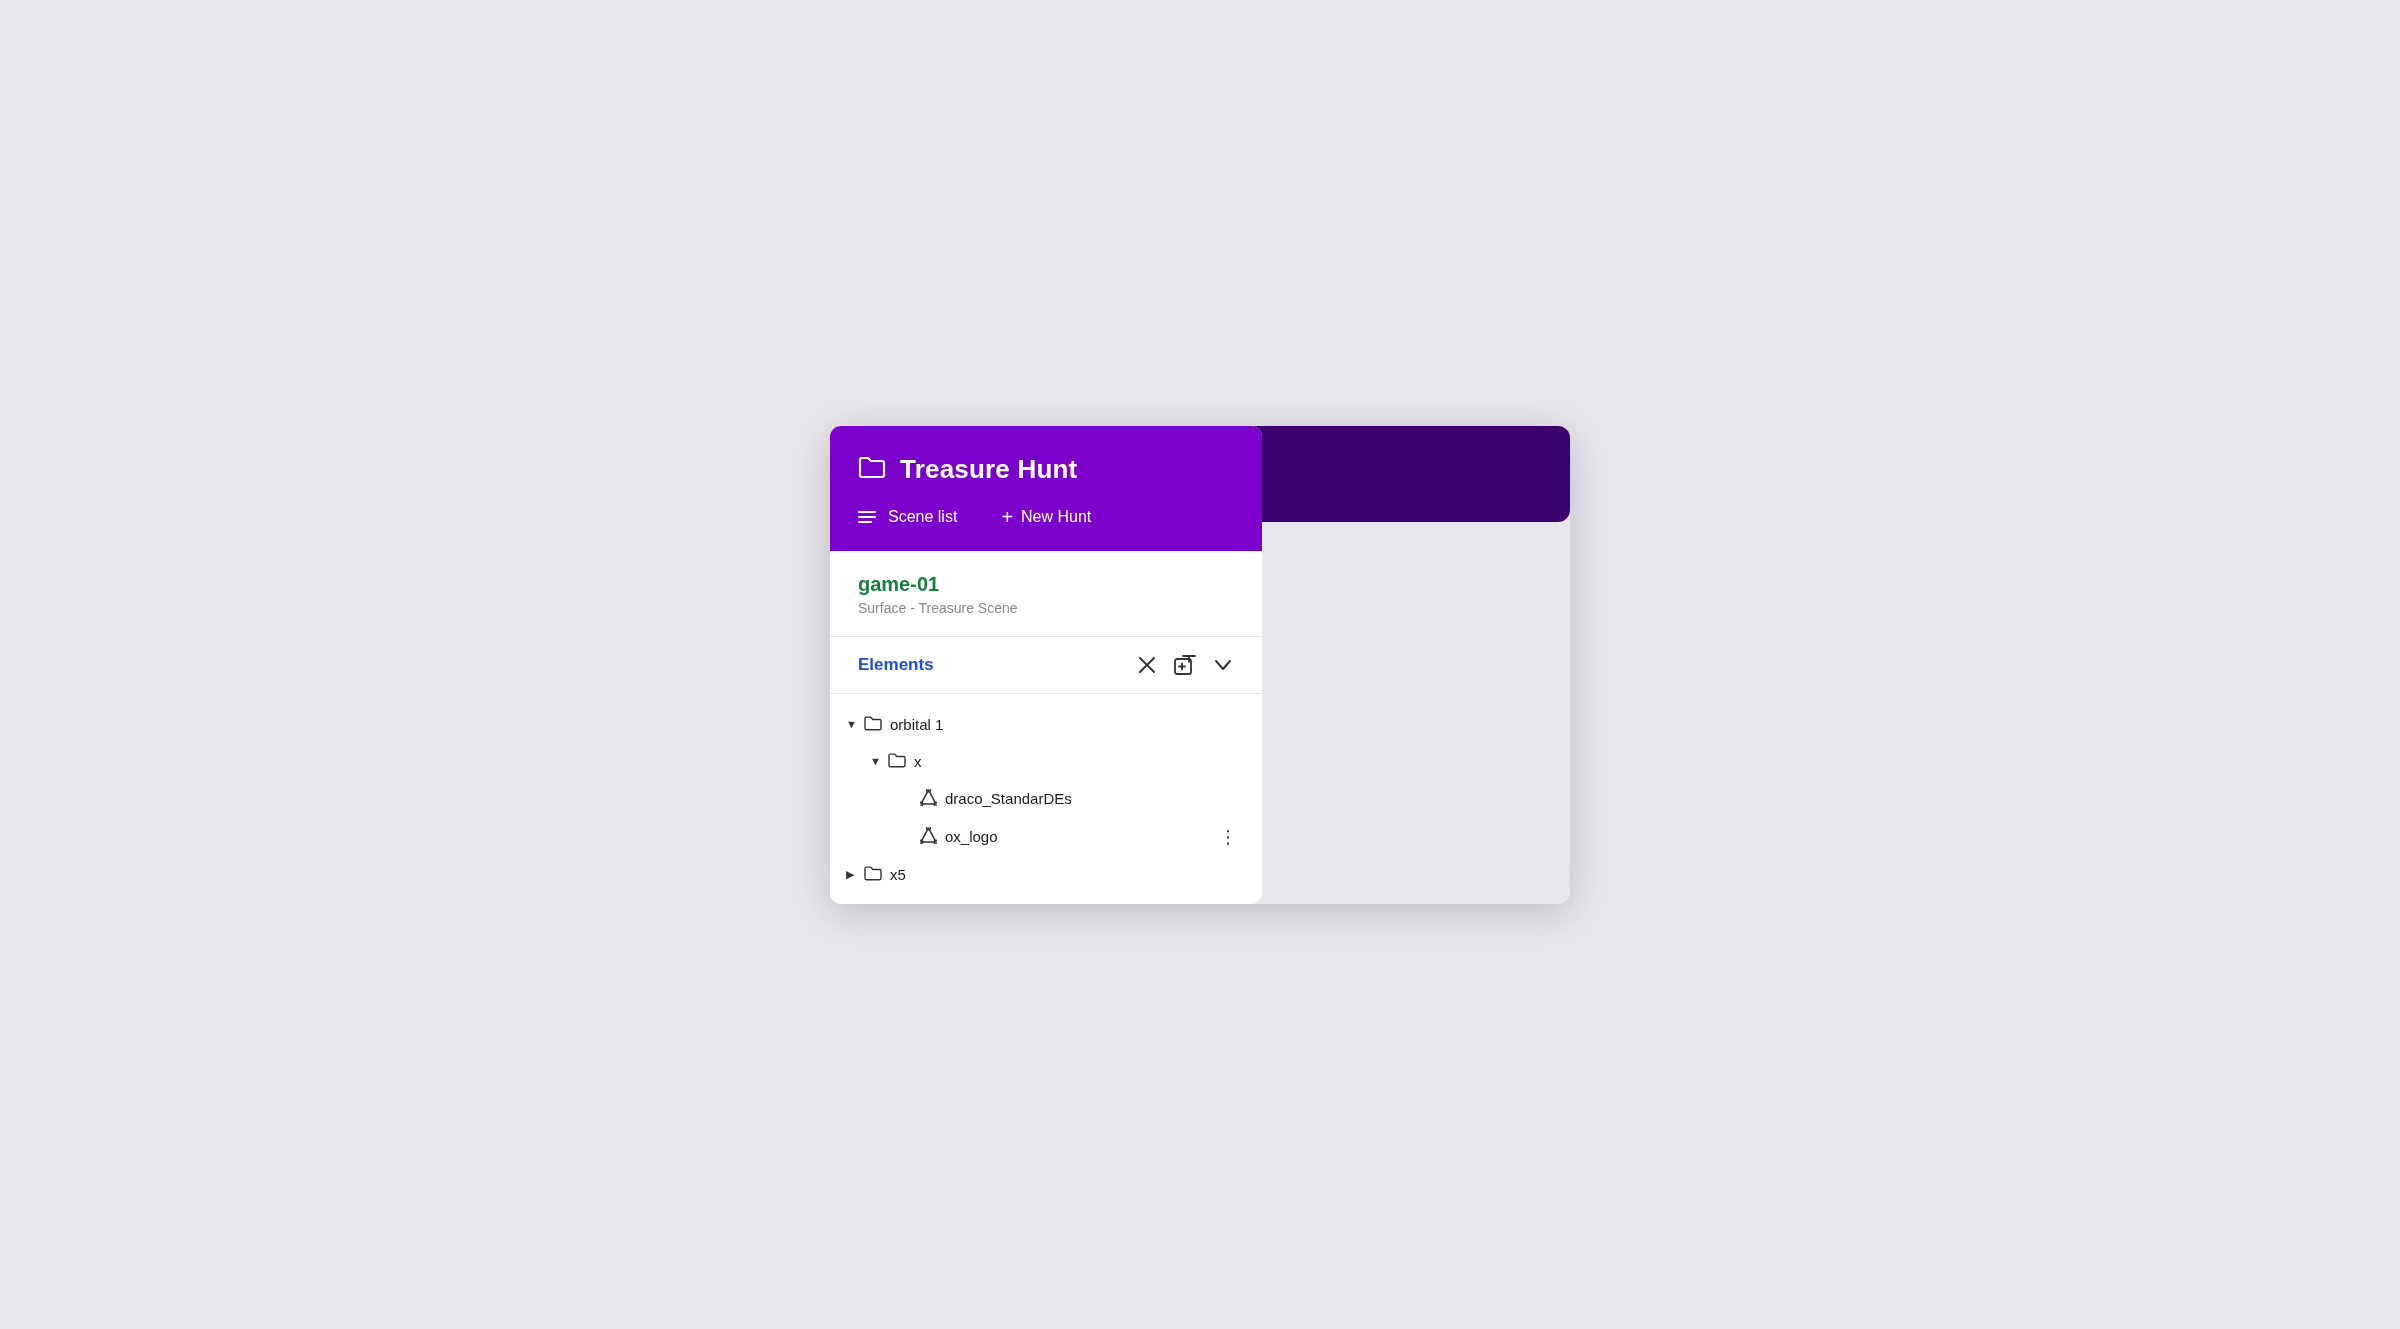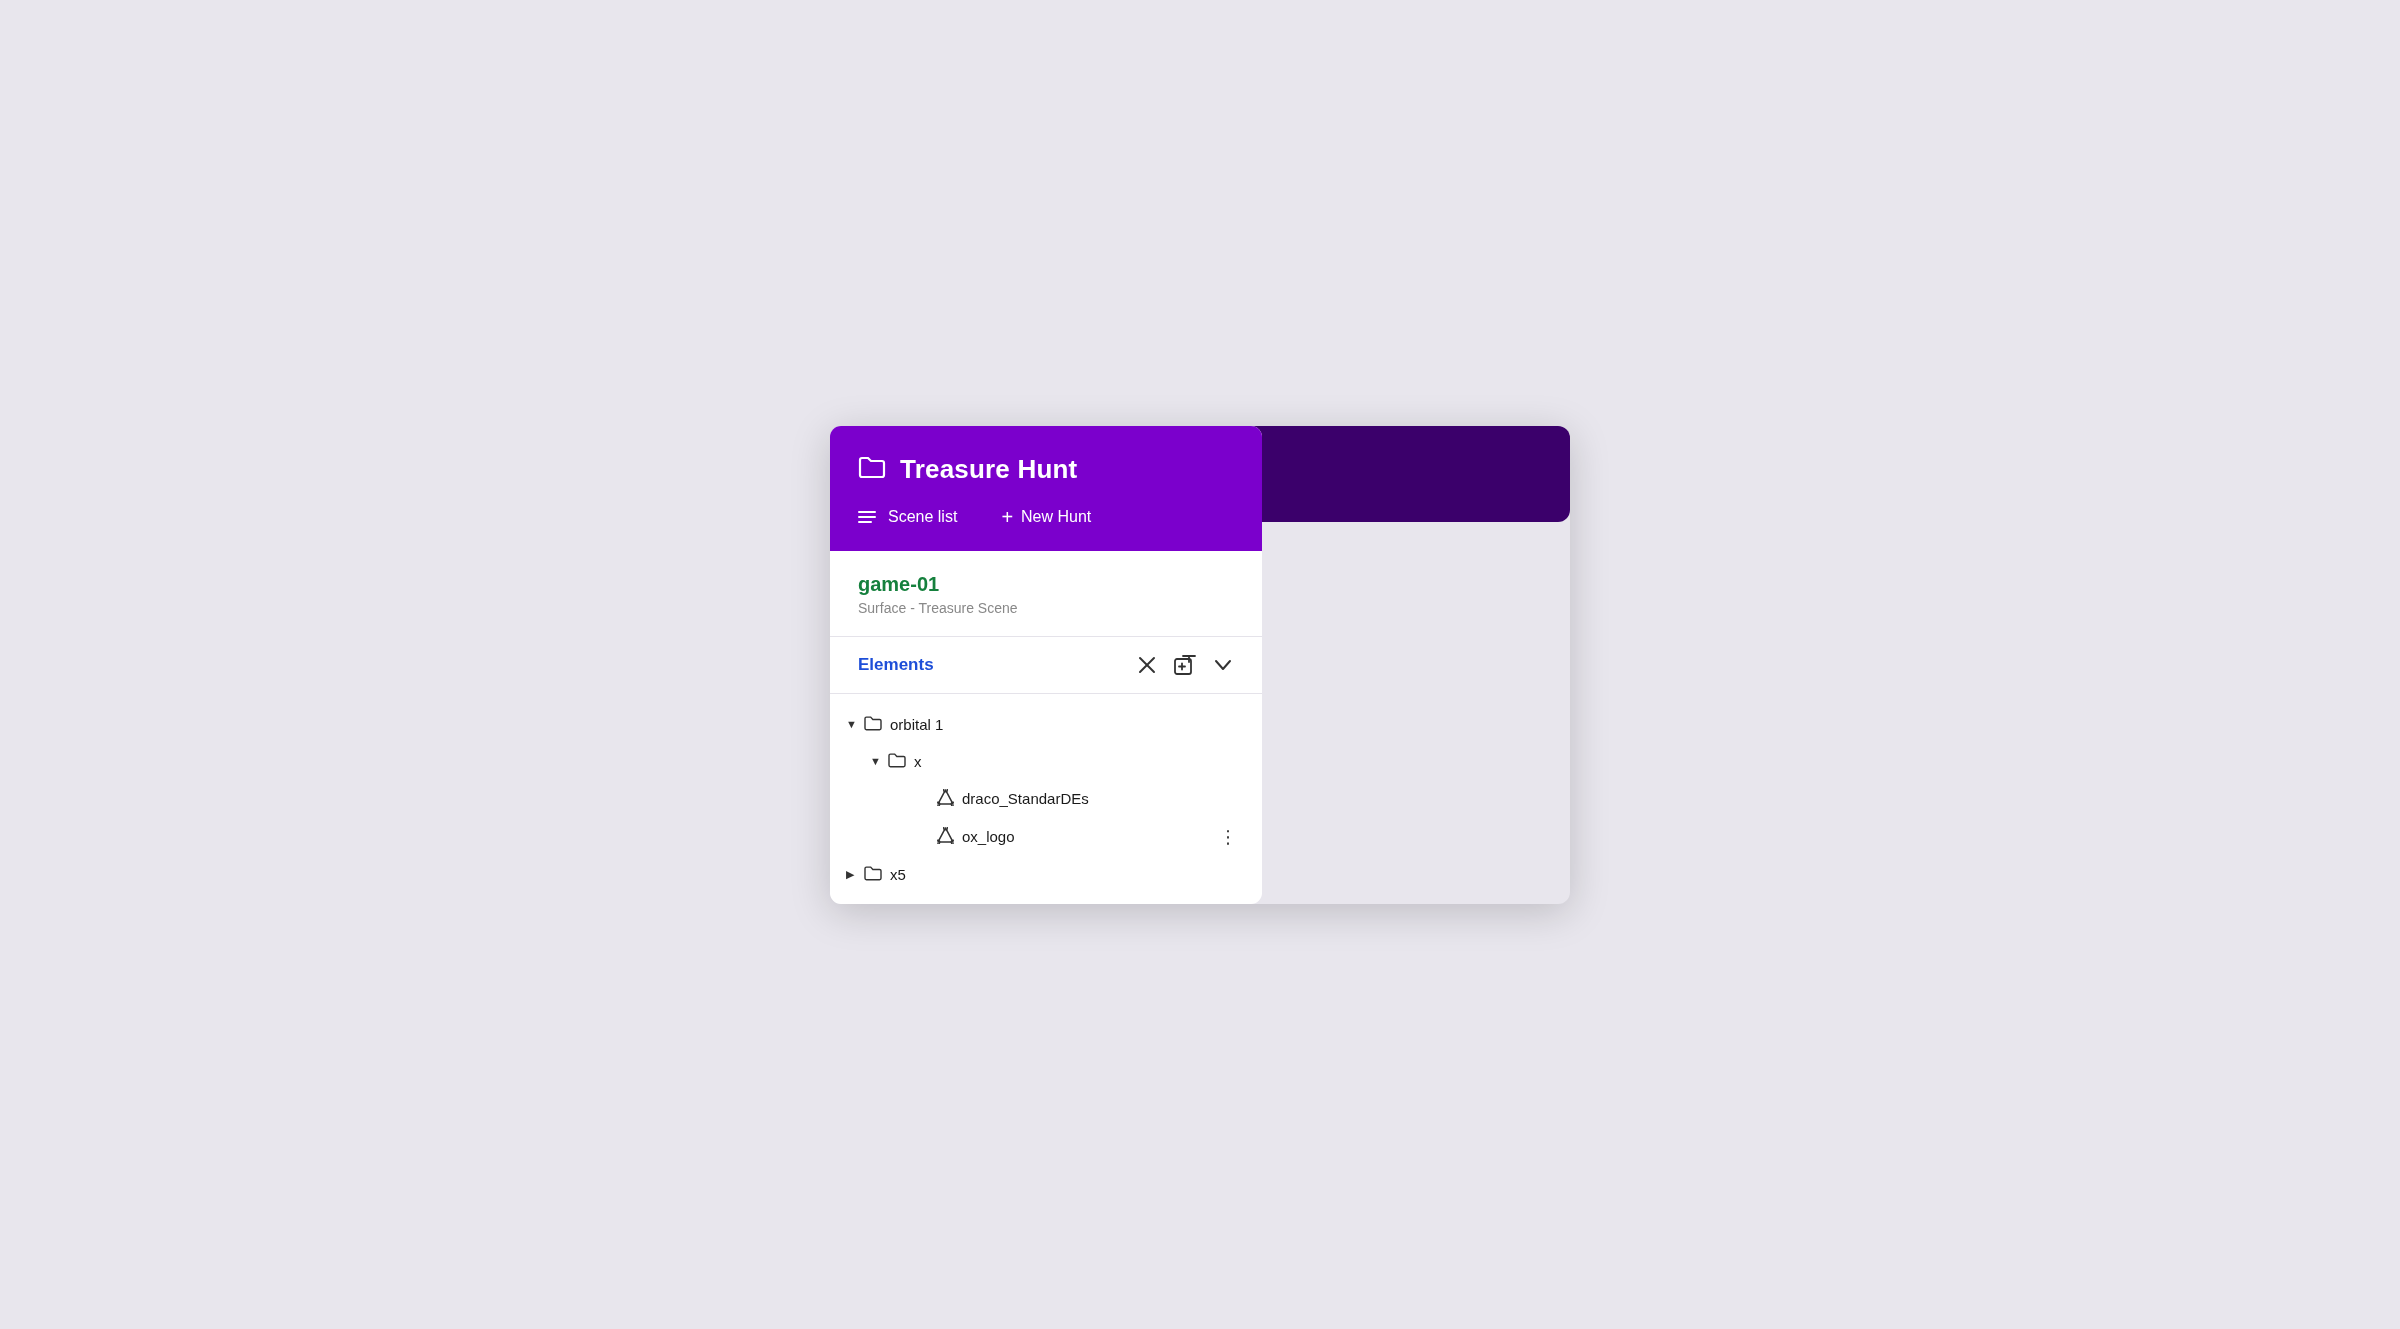--- a/index.html
+++ b/index.html
@@ -217,21 +217,21 @@
       color: #333;
       font-size: 18px;
       padding: 0 4px;
       line-height: 1;
       letter-spacing: 1px;
     }
 
     
     .indent-0 { padding-left: 16px; }
     .indent-1 { padding-left: 40px; }
-    .indent-2 { padding-left: 72px; margin-left: 17px; }
+    .indent-2 { padding-left: 72px; }
 
   </style>
 </head>
 <body>
 
 <div class="app-container">
 
   <div class="back-panel">
     <span class="back-panel-chevron">‹</span>
     <span class="back-panel-label">Back to projects</span>

